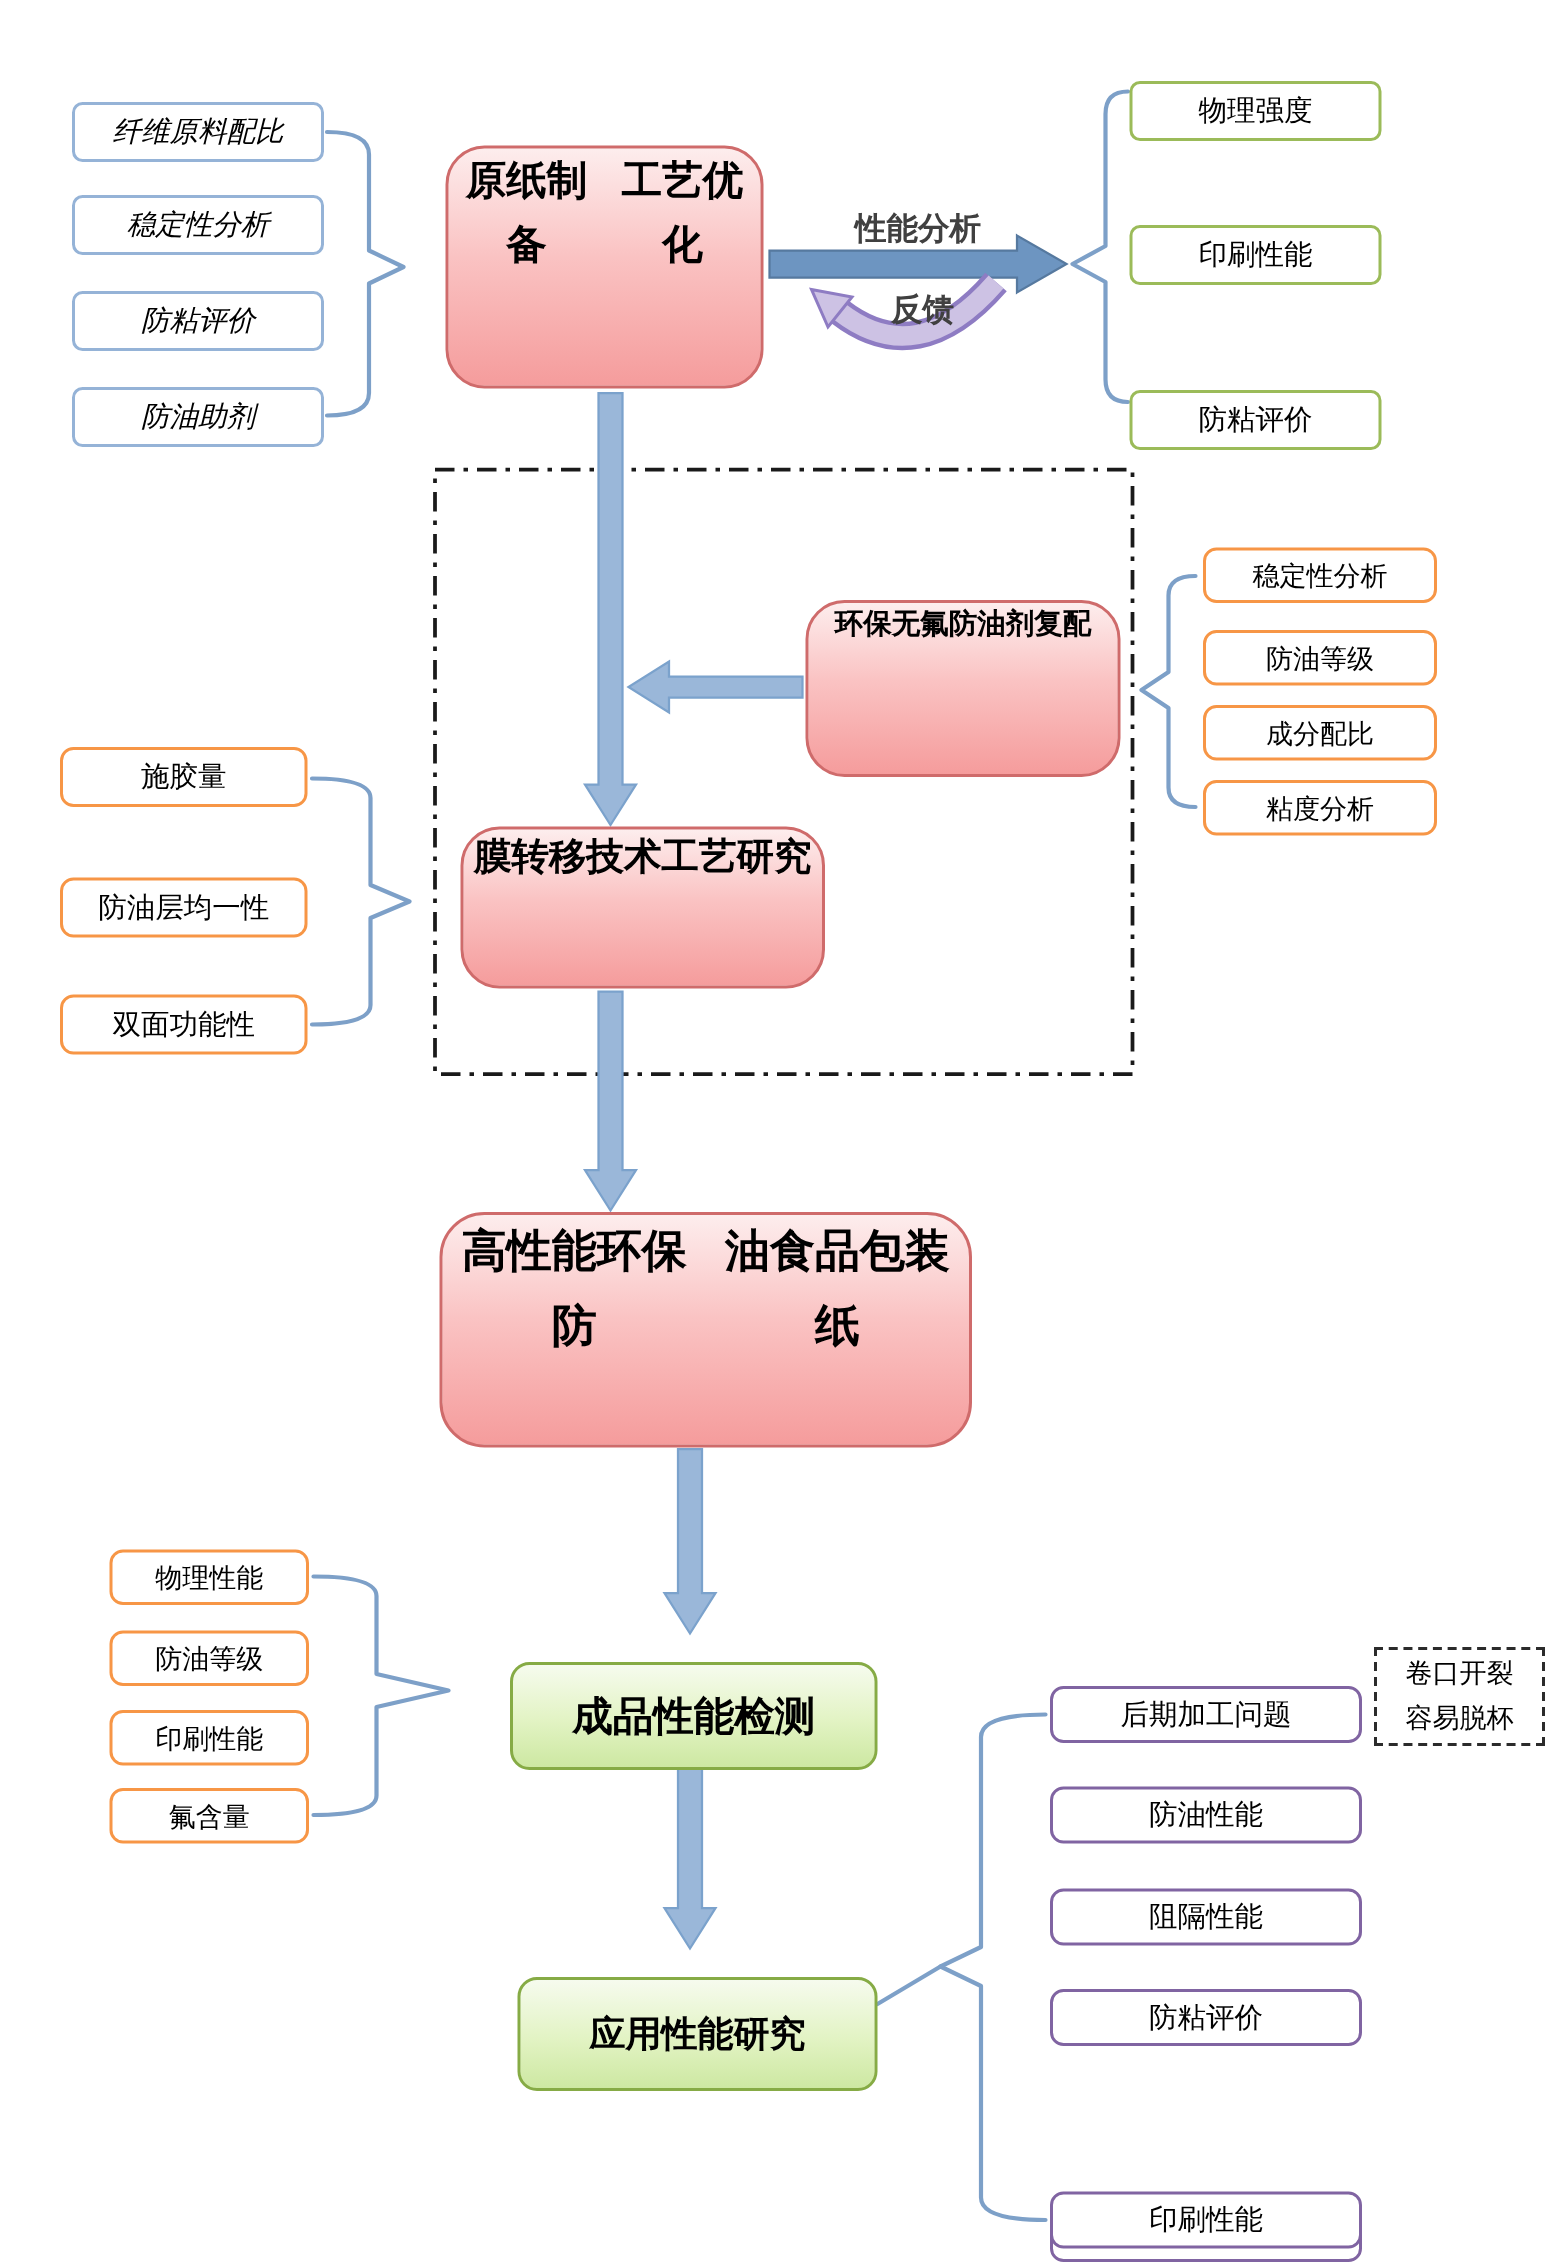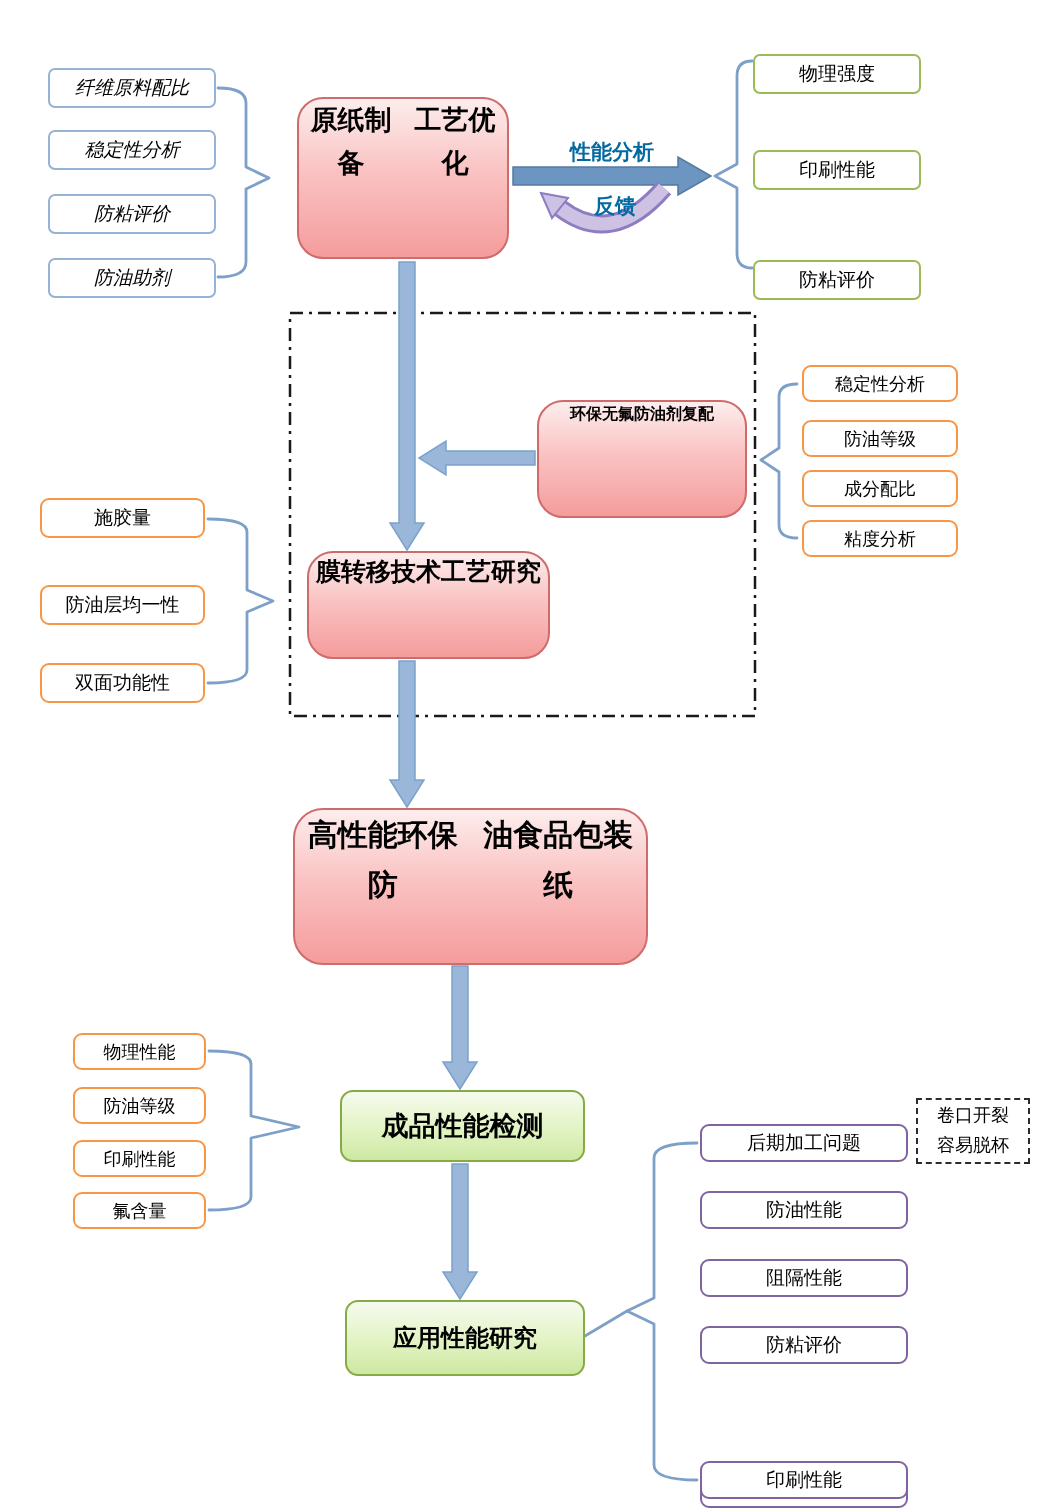--- a/index.html
+++ b/index.html
@@ -10,22 +10,22 @@
        background:#fff;border-radius:7px;font-size:19px;color:#000;text-align:center;box-sizing:border-box;}
   .blue{border:2px solid #95b3d7;font-style:italic;}
   .green{border:2px solid #9bbb59;margin-top:12px;}
   .orange{border:2px solid #f79646;border-radius:9px;}
   .purple{border:2px solid #8064a2;border-radius:9px;}
   .pinknode{position:absolute;display:flex;flex-direction:row;align-items:flex-start;justify-content:center;
        background:linear-gradient(180deg,#fdeded 0%,#fac3c3 45%,#f59c9c 100%);
        border:2px solid #cf6b6b;border-radius:26px;font-weight:bold;color:#000;text-align:center;box-sizing:border-box;}
   .greennode{position:absolute;display:flex;flex-direction:column;align-items:center;justify-content:center;
        background:linear-gradient(180deg,#f6fbee 0%,#e2f3c3 55%,#cde8a2 100%);
-       border:2px solid #86ab45;border-radius:13px;font-weight:bold;color:#000;text-align:center;box-sizing:border-box;}
-  .lbl{position:absolute;font-size:21px;font-weight:600;color:#0369a1;text-align:center;}
+       border:2px solid #86ab45;border-radius:13px;font-weight:bold;color:#000;text-align:center;box-sizing:border-box;margin-top:18px;}
+  .lbl{position:absolute;font-size:21px;font-weight:600;color:#404040;text-align:center;}
   .note{position:absolute;display:flex;flex-direction:column;align-items:center;justify-content:center;
        border:2px dashed #2b2b2b;background:#fff;font-size:18px;line-height:1.65;color:#000;text-align:center;box-sizing:border-box;}
 </style>
 </head>
 <body>
 
 <div class="stage">
 
   <svg class="layer" width="1040" height="1512" viewBox="0 0 1040 1512">
 
@@ -66,21 +66,21 @@
     <span>工艺优化</span>
   </div>
 
   <span class="lbl" style="left:550px;top:138px;width:124px">性能分析</span>
   <span class="lbl" style="left:592px;top:192px;width:46px">反馈</span>
 
   <div class="box green" style="left:753px;top:42px;width:168px;height:40px">物理强度</div>
   <div class="box green" style="left:753px;top:138px;width:168px;height:40px">印刷性能</div>
   <div class="box green" style="left:753px;top:248px;width:168px;height:40px">防粘评价</div>
 
-  <div class="pinknode" style="left:537px;top:400px;width:210px;height:118px;font-size:16px;line-height:1.55">
+  <div class="pinknode" style="left:537px;top:400px;width:210px;height:118px;font-size:19px;line-height:1.55">
     <span>环保无氟防</span>
     <span>油剂复配</span>
   </div>
 
   <div class="box orange" style="left:802px;top:365px;width:156px;height:37px;font-size:18px">稳定性分析</div>
   <div class="box orange" style="left:802px;top:420px;width:156px;height:37px;font-size:18px">防油等级</div>
   <div class="box orange" style="left:802px;top:470px;width:156px;height:37px;font-size:18px">成分配比</div>
   <div class="box orange" style="left:802px;top:520px;width:156px;height:37px;font-size:18px">粘度分析</div>
 
   <div class="pinknode" style="left:307px;top:551px;width:243px;height:108px;font-size:25px;line-height:1.55">

